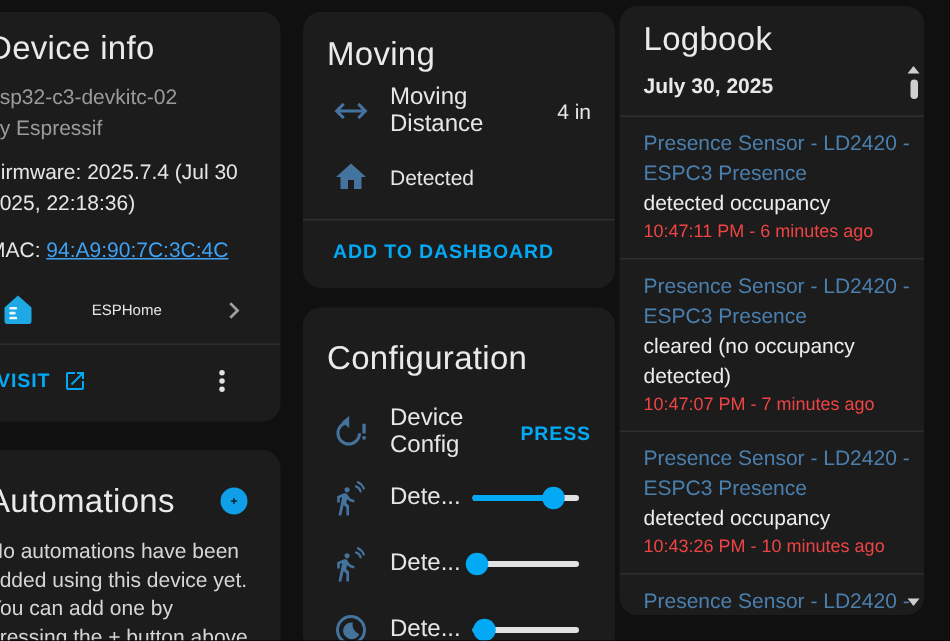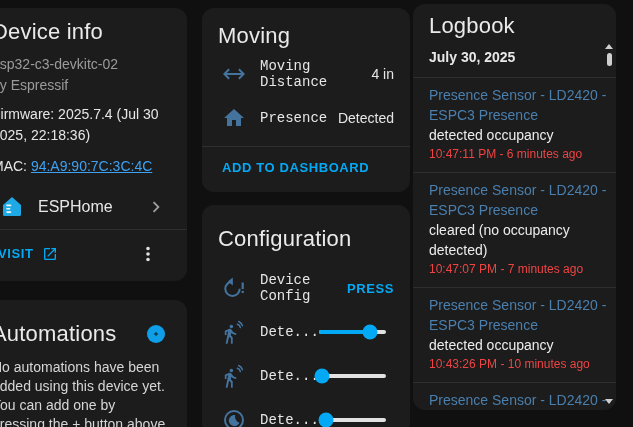--- a/index.html
+++ b/index.html
@@ -21,21 +21,21 @@
   
   #device-info-card{height:273px;padding:10px 16px 0 16px;overflow:hidden;}
   .sub-line{font-size:14px;line-height:21px;color:#9b9b9b;}
   .body-line{font-size:14px;line-height:21px;color:#e6e6e6;}
   .mt8{margin-top:8px;} .mt10{margin-top:10px;}
   a.link{color:#3ea1f2;text-decoration:underline;cursor:pointer;}
   .integration-row{
     margin-top:8px;height:44px;display:flex;align-items:center;gap:14px;cursor:pointer;
     margin-left:8px;
   }
-  .integration-row .label{font-size:16px;color:#e6e6e6;flex:1;}
+  .integration-row .label{font-size:10px;color:#e6e6e6;flex:1;text-align:center;}
   .icon24{width:24px;height:24px;flex:0 0 auto;}
   .chevron{width:22px;height:22px;color:#9e9e9e;margin-right:4px;}
   .card-divider{border:none;border-top:1px solid #2e2e2e;margin:0 -16px;}
   .card-actions{height:47px;display:flex;align-items:center;padding-left:6px;}
   .text-btn{
     color:#03a9f4;font-size:13px;font-weight:700;letter-spacing:.6px;cursor:pointer;
     display:inline-flex;align-items:center;gap:8px;background:none;border:none;
     font-family:inherit;padding:0;
   }
   .extlink-icon{width:16px;height:16px;color:#03a9f4;}
@@ -49,21 +49,21 @@
     background:#0f9ee8;color:#15191c;display:flex;align-items:center;justify-content:center;
     border:none;cursor:pointer;flex:0 0 auto;
   }
   .plus-btn svg{width:14px;height:14px;}
   .empty-text{margin:10px 0 0 0;font-size:14px;line-height:19px;color:#d6d6d6;}
 
   
   #sensors-card{height:184px;padding:14px 16px 0 16px;overflow:hidden;}
   .entity-row{height:44px;display:flex;align-items:center;}
   .entity-row .state-icon{width:24px;height:24px;color:#44739e;margin:0 14px 0 4px;flex:0 0 auto;}
-  .entity-row .name{font-size:14px;color:#e6e6e6;flex:1;font-family:Liberation Mono, monospace;}
+  .entity-row .name{font-size:16px;color:#e6e6e6;flex:1;}
   .entity-row .value{font-size:14px;color:#e6e6e6;}
   #sensors-card .rows{margin-top:2px;}
   #sensors-card .card-divider{margin-top:6px;}
   #sensors-card .card-actions{height:40px;padding-left:4px;}
 
   #configuration-card{margin-top:13px;height:230px;padding:20px 16px 0 16px;overflow:hidden;}
   #configuration-card .rows{margin-top:13px;}
   .press-label{font-size:13px;font-weight:700;letter-spacing:.6px;color:#03a9f4;cursor:pointer;}
   .slider{position:relative;width:71px;height:4px;border-radius:2px;background:#e2e2e2;
           margin-left:auto;margin-right:8px;cursor:pointer;}
@@ -155,21 +155,20 @@
           <svg class="state-icon" viewBox="0 0 24 24">
             <path fill="currentColor" d="M6.45,17.45L1,12L6.45,6.55L7.86,7.96L4.83,11H19.17L16.14,7.96L17.55,6.55L23,12L17.55,17.45L16.14,16.04L19.17,13H4.83L7.86,16.04L6.45,17.45Z"></path>
           </svg>
           <span class="name">Moving Distance</span>
           <span class="value">4 in</span>
         </div>
         <div class="entity-row">
           <svg class="state-icon" viewBox="0 0 24 24">
             <path fill="currentColor" d="M10,20V14H14V20H19V12H22L12,3L2,12H5V20H10Z"></path>
           </svg>
-          <span class="name">Presence</span>
           <span class="value">Detected</span>
         </div>
       </div>
       <hr class="card-divider">
       <div class="card-actions">
         <button class="text-btn">
           <span>ADD TO DASHBOARD</span>
         </button>
       </div>
     </section>

